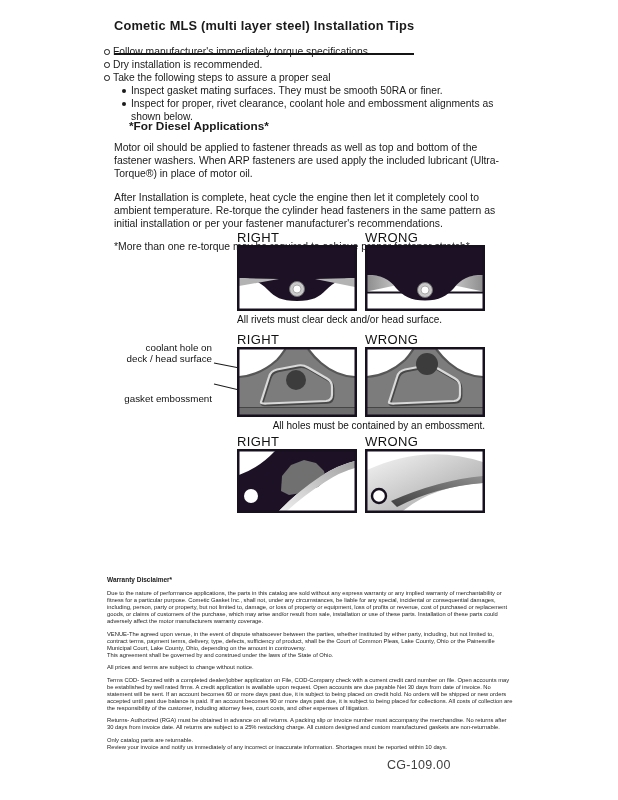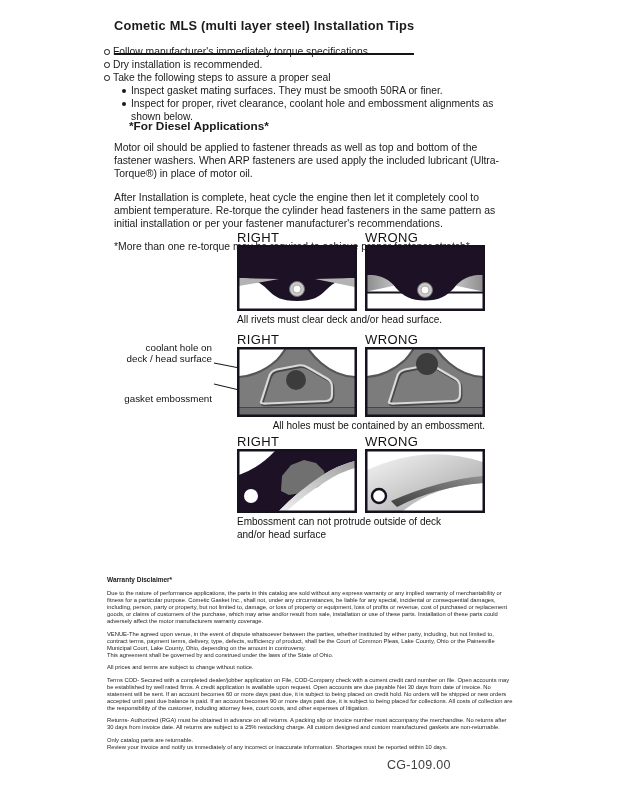--- a/index.html
+++ b/index.html
@@ -198,22 +198,20 @@
               <stop offset="1" stop-color="#8f8f8f"></stop>
             </linearGradient>
         </defs>
         <rect width="120" height="64" fill="#ffffff"></rect>
         <path d="M2 21 Q60 -6 118 13 V34 Q68 37 38 62 H2 Z" fill="url(#g3w)"></path>
         <path d="M26 52 Q74 31 118 27 V34 Q70 38 32 58 Z" fill="url(#g3s)"></path>
         <circle cx="14" cy="47" r="7" fill="#ffffff" stroke="#17101f" stroke-width="2.4"></circle>
         <rect x="1.25" y="1.25" width="117.5" height="61.5" fill="none" stroke="#17101f" stroke-width="2.5"></rect>
       </svg>
     </div>
-    <div class="dcaption pre">Embossment can not protrude outside of deck
-and/or head surface</div>
   </div>
 
   <div class="disclaimer">
     <div class="disc-heading">Warranty Disclaimer*</div>
     <p class="pre">Due to the nature of performance applications, the parts in this catalog are sold without any express warranty or any implied warranty of merchantability or fitness for a particular purpose.  Cometic Gasket Inc., shall not, under any circumstances, be liable for any special, incidental or consequential damages, including, person, party or property, but not limited to, damage, or loss of property or equipment, loss of profits or revenue, cost of purchased or replacement goods, or claims of customers of the purchase, which may arise and/or result from sale, installation or use of these parts.  Installation of these parts could adversely affect the motor manufacturers warranty coverage.</p>
     <p class="pre">VENUE-The agreed upon venue, in the event of dispute whatsoever between the parties, whether instituted by either party, including, but not limited to, contract terms, payment terms, delivery, type, defects, sufficiency of product, shall be the Court of Common Pleas, Lake County, Ohio or the Painesville Municipal Court, Lake County, Ohio, depending on the amount in controversy.
 This agreement shall be governed by and construed under the laws of the State of Ohio.</p>
     <p class="pre">All prices and terms are subject to change without notice.</p>
     <p class="pre">Terms COD- Secured with a completed dealer/jobber application on File, COD-Company check with a current credit card number on file.  Open accounts may be established by well rated firms.  A credit application is available upon request.  Open accounts are due payable Net 30 days from date of invoice.  No statement will be sent.  If an account becomes 60 or more days past due, it is subject to being placed on credit hold.  No orders will be shipped or new orders accepted until past due balance is paid.  If an account becomes 90 or more days past due, it is subject to being placed for collections.  All costs of collection are the responsibility of the customer, including attorney fees, court costs, and other expenses of litigation.</p>
     <p class="pre">Returns- Authorized (RGA) must be obtained in advance on all returns.  A packing slip or invoice number must accompany the merchandise.  No returns after 30 days from invoice date.  All returns are subject to a 25% restocking charge.  All custom designed and custom manufactured gaskets are non-returnable.</p>

